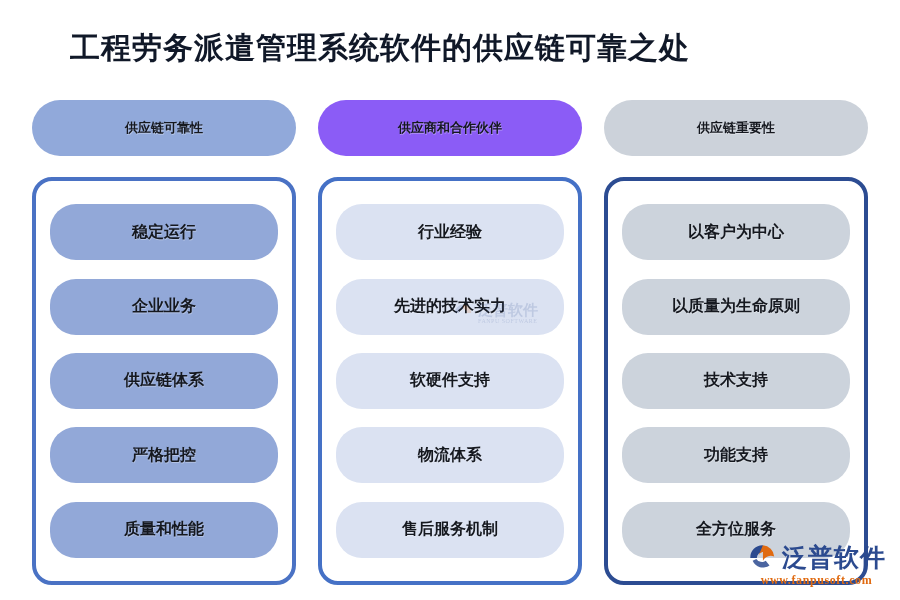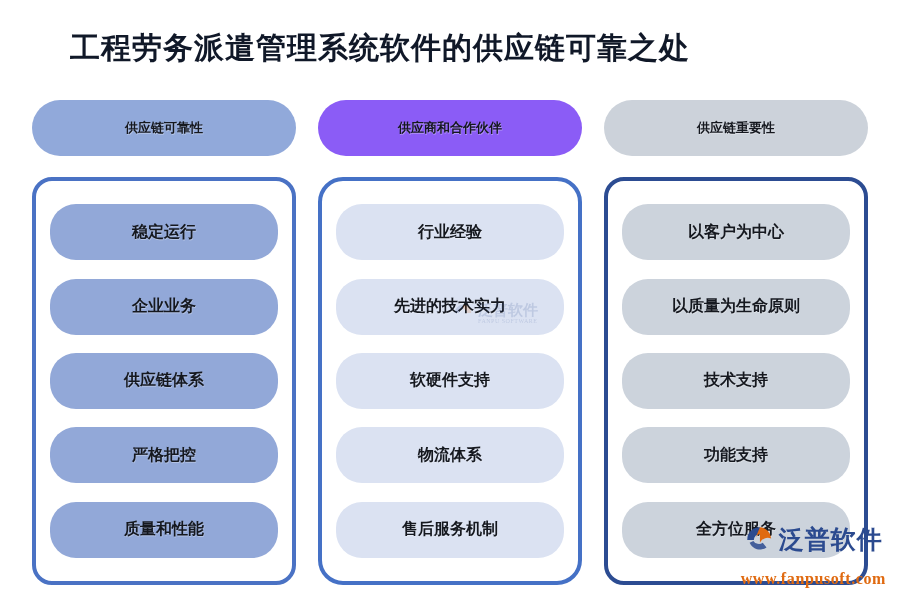--- a/index.html
+++ b/index.html
@@ -72,21 +72,21 @@
     border-radius: 20px;
     border: 4px solid #4a72c4;
     box-sizing: border-box;
     padding: 14px 14px;
     display: flex;
     flex-direction: column;
     justify-content: space-around;
     background: #ffffff;
   }
   .col-1 .col-frame { border-color: #4a72c4; }
-  .col-2 .col-frame { border-color: #4571c6; border-radius: 25px; }
+  .col-2 .col-frame { border-color: #4571c6; }
   .col-3 .col-frame { border-color: #2c4c92; }
 
   
   .item-pill {
     height: 56px;
     border-radius: 26px;
     display: flex;
     align-items: center;
     justify-content: center;
     font-size: 16px;
@@ -149,25 +149,25 @@
   .logo-name {
     font-family: "Liberation Serif", "DejaVu Serif", serif;
     font-size: 25px;
     font-weight: bold;
     color: #2b4a8f;
     letter-spacing: 1px;
     line-height: 1;
   }
   .logo-url {
     font-family: "Liberation Serif", "DejaVu Serif", serif;
-    font-size: 16px;
+    font-size: 12px;
     font-weight: bold;
     color: #e06a10;
     letter-spacing: 0.6px;
-    margin-top: 16px;
+    margin-top: 1px;
   }
 </style>
 </head>
 <body>
 
 <div class="page-title">工程劳务派遣管理系统软件的供应链可靠之处</div>
 
 <div class="columns">
 
   <div class="column col-1">

